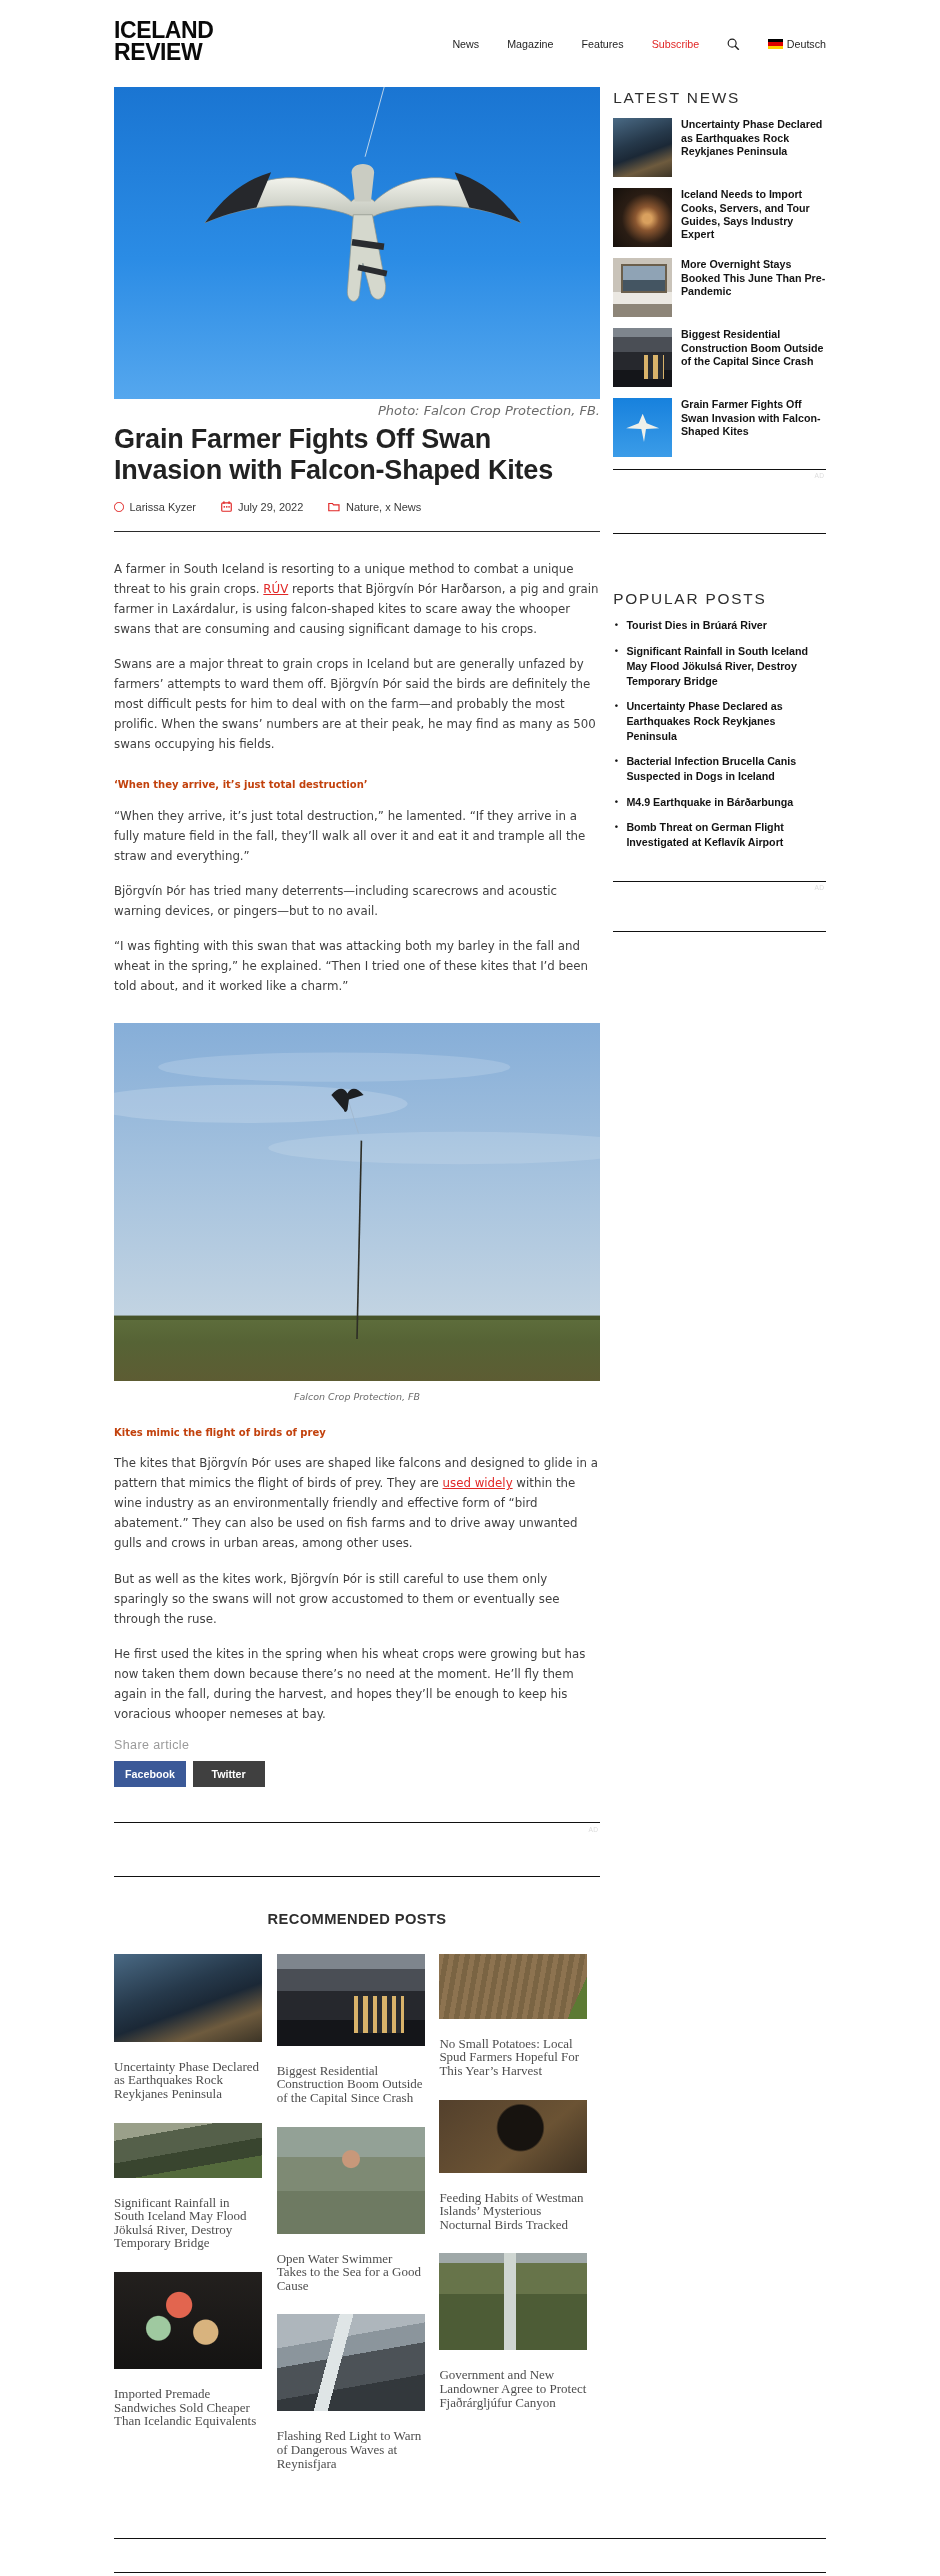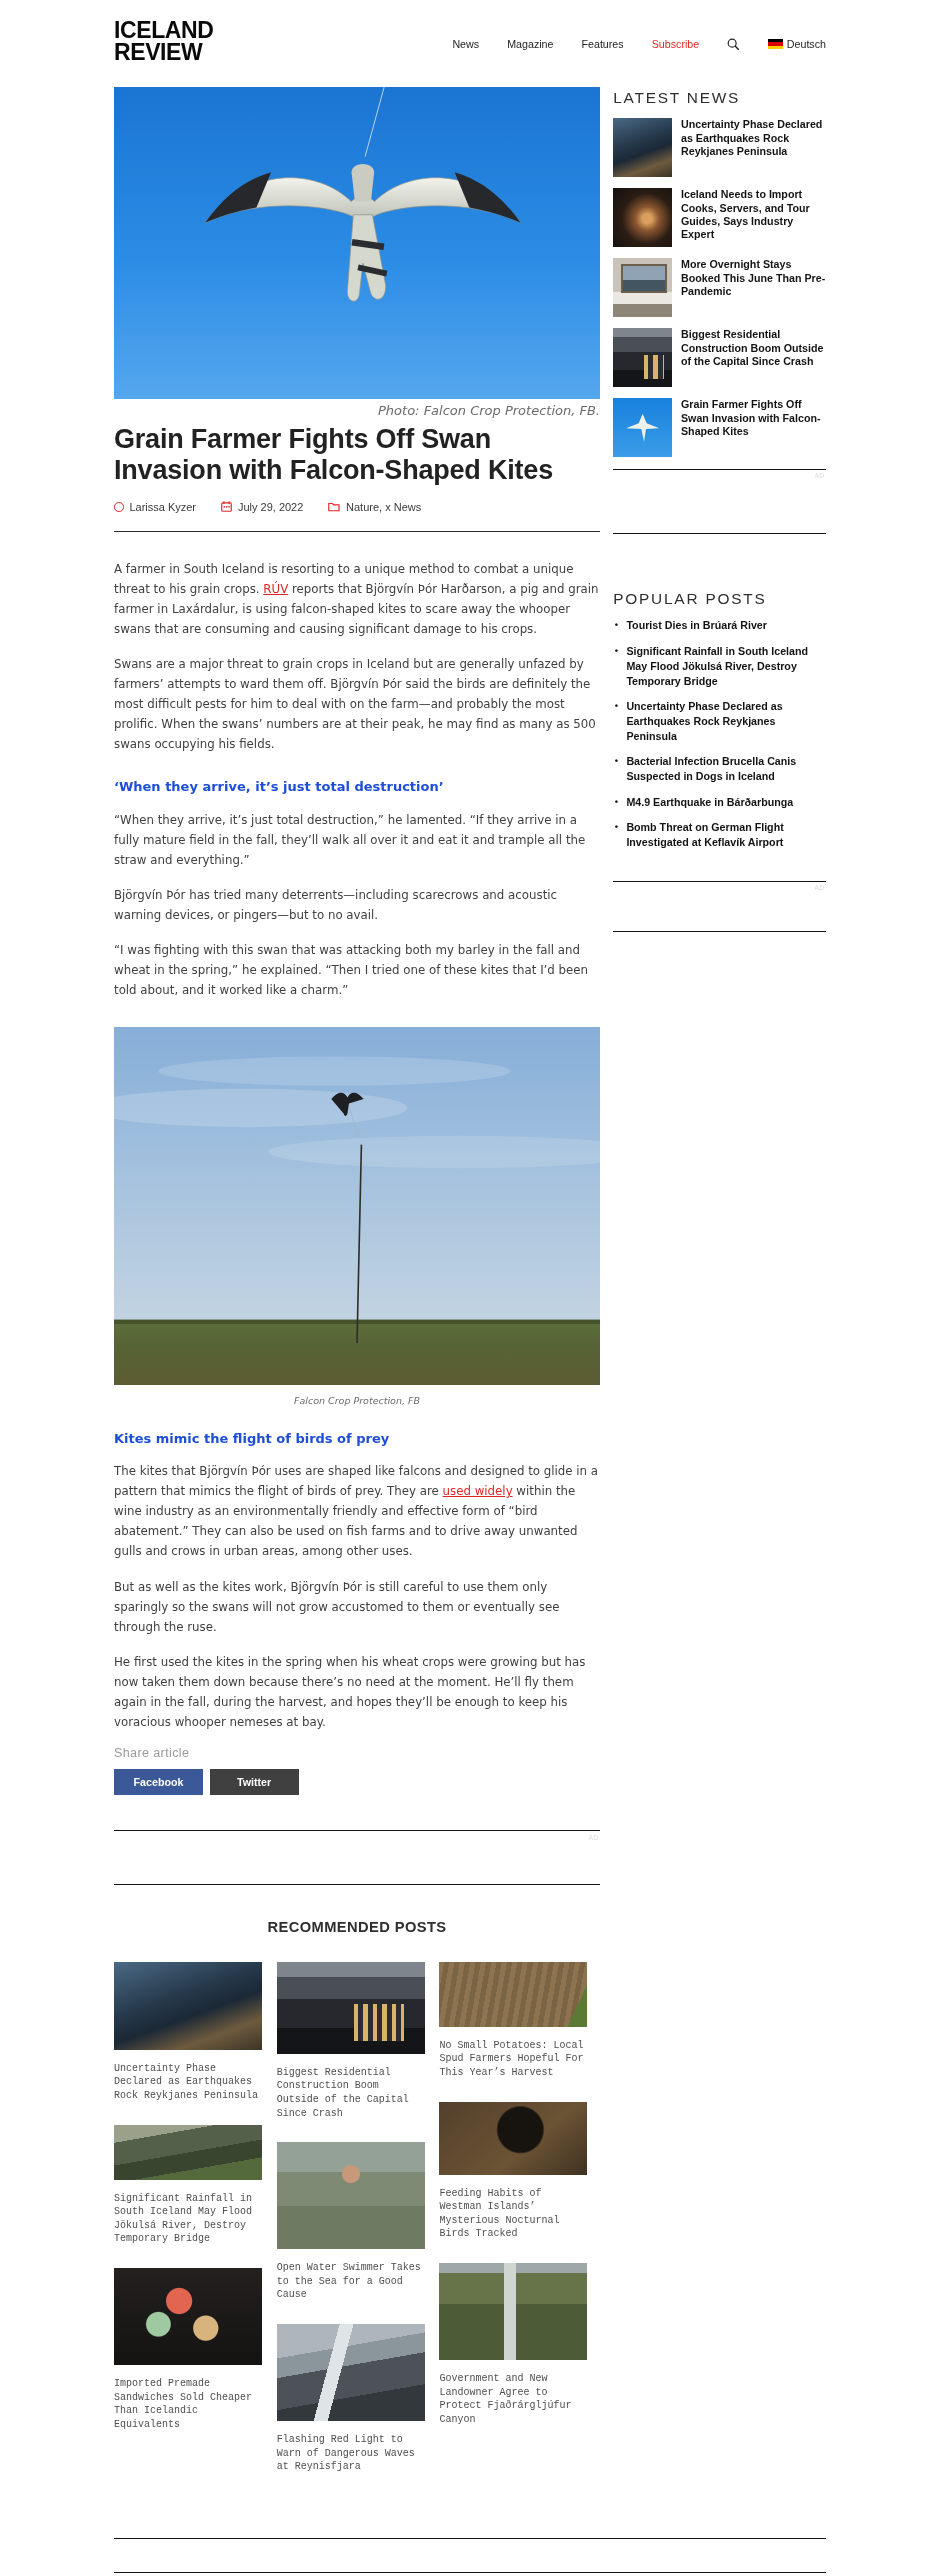--- a/index.html
+++ b/index.html
@@ -28,43 +28,43 @@
   .credit { text-align:right; font-style:italic; font-size:13px; color:#6b6b6b; margin-top:4.4px; font-family:"DejaVu Sans",sans-serif; }
   h1.title { font-size:27px; line-height:1.12; color:#222; font-weight:700; letter-spacing:-0.2px; margin-top:5.9px; }
   .meta { display:flex; align-items:center; gap:25px; margin-top:16px; padding-bottom:18px; border-bottom:1.5px solid #2b2b2b; }
   .meta-item { display:flex; align-items:center; gap:5.9px; font-size:11px; color:#3a3a3a; }
   .author-circle { width:9.5px; height:9.5px; border:1.5px solid #e12726; border-radius:50%; display:inline-block; }
 
   
   .article-col p.body { font-size:11.8px; line-height:20px; color:#3f3f3f; margin-top:15.4px; font-family:"DejaVu Sans",sans-serif; }
   .article-col p.body:first-of-type { margin-top:27px; }
   a.redlink { color:#e12726; text-decoration:underline; }
-  h2.sub, h3.sub { font-size:13px; font-weight:700; color:#1d4ed8; margin-top:25px; font-family:"DejaVu Sans",sans-serif; }
+  h2.sub, h3.sub { font-size:10px; font-weight:700; color:#c2410c; margin-top:25px; font-family:"DejaVu Sans",sans-serif; }
   .photo2 { width:486px; height:358px; display:block; margin-top:26.4px; }
   .caption { text-align:center; font-style:italic; font-size:9.5px; color:#6b6b6b; margin-top:10.3px; font-family:"DejaVu Sans",sans-serif; }
 
   
   .share-label { margin-top:14px; font-size:12.5px; color:#9a9a9a; letter-spacing:0.4px; }
   .share-row { display:flex; gap:6.6px; margin-top:8.8px; }
-  .share-btn { width:89px; height:26.4px; display:flex; align-items:center; justify-content:center; color:#fff; font-weight:700; font-size:10.7px; cursor:pointer; }
+  .share-btn { width:72px; height:26.4px; display:flex; align-items:center; justify-content:center; color:#fff; font-weight:700; font-size:10.7px; cursor:pointer; }
   .share-btn.fb { background:#3b5998; }
   .share-btn.tw { background:#404040; }
 
   
   .adblock { border-top:1.5px solid #111; border-bottom:1.5px solid #111; position:relative; }
   .adblock .adtag { position:absolute; top:2.2px; right:1.5px; font-size:6.6px; color:#dcdcdc; letter-spacing:0.4px; }
   .main-ad { margin-top:35px; height:55px; }
 
   
   .rec-title { text-align:center; font-size:14.7px; font-weight:700; letter-spacing:0.4px; color:#2e2e2e; margin-top:34px; }
   .rec-grid { display:flex; gap:14.7px; margin-top:26.4px; }
   .rec-colm { width:148px; display:flex; flex-direction:column; gap:22px; }
   .rec-card { cursor:pointer; }
   .rec-thumb { width:148px; display:block; }
-  .rec-card .rc-title { font-size:10px; line-height:13.6px; color:#4e4e4e; margin-top:12px; font-family:Liberation Mono, monospace; }
+  .rec-card .rc-title { font-size:13px; line-height:13.6px; color:#4e4e4e; margin-top:18px; font-family:Liberation Serif, serif; }
   .h120{height:88px;} .h125{height:92px;} .h88{height:65px;} .h75{height:55px;}
   .h145{height:107px;} .h100{height:73px;} .h132{height:97px;}
 
   
   .side-heading { font-size:15.4px; font-weight:400; letter-spacing:1.8px; color:#2e2e2e; margin-top:1.5px; }
   .latest-list { margin-top:11.8px; }
   .latest-item { display:flex; gap:8.8px; margin-bottom:11px; cursor:pointer; }
   .lt-thumb { width:59px; height:59px; flex:0 0 59px; position:relative; overflow:hidden; }
   .lt-title { font-size:10.7px; line-height:13.2px; font-weight:700; color:#141414; }
   .side-ad1 { height:65px; margin-top:11.8px; }

